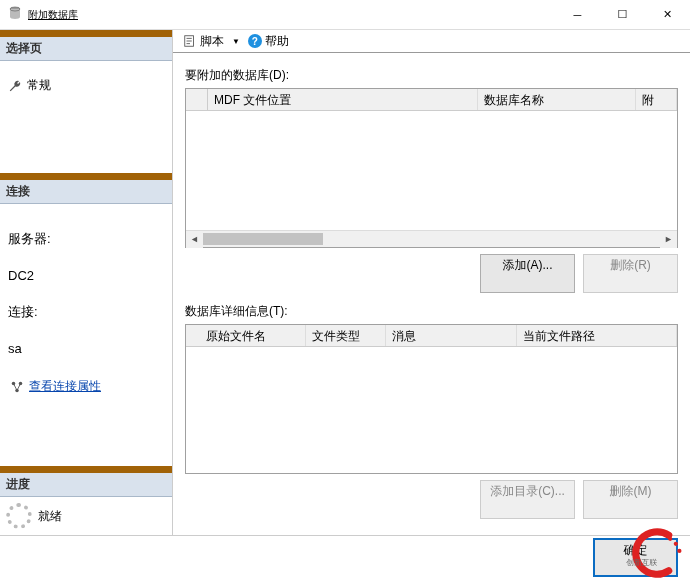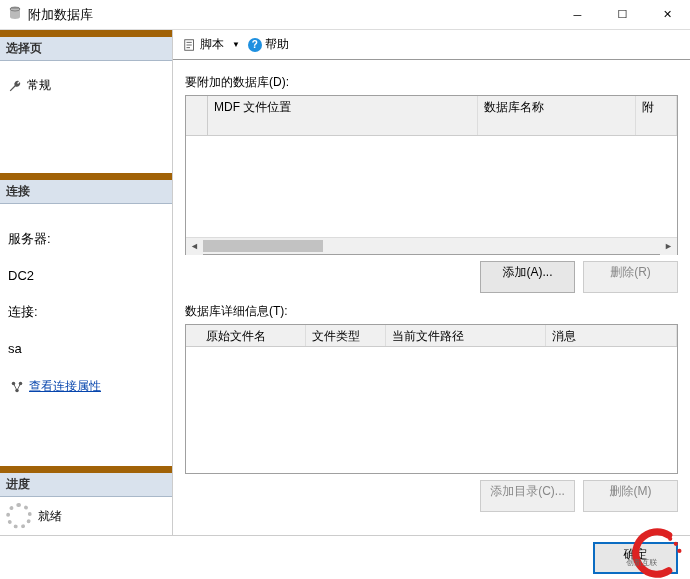--- a/index.html
+++ b/index.html
@@ -1,50 +1,50 @@
 <!DOCTYPE html>
 <html><head>
 <meta charset="utf-8">
 <style>
 * { box-sizing: border-box; margin: 0; padding: 0; }
 body { font-family: "Microsoft YaHei", "SimSun", Tahoma, sans-serif; font-size: 12px; color: #000; background: #fff; width: 690px; height: 579px; overflow: hidden; }
 .titlebar { height: 30px; display: flex; align-items: center; padding-left: 8px; border-bottom: 1px solid #ddd; background:#fff; }
 .titlebar .icon { margin-right: 6px; }
-.titlebar .title { flex: 1; font-size: 13px; }
+.titlebar .title { flex: 1; font-size: 10px; text-decoration: underline; }
 .winbtn { width: 45px; height: 29px; display:flex; align-items:center; justify-content:center; font-family: "Segoe UI Symbol", sans-serif; font-size:11px; }
 .body { display: flex; height: 505px; }
 .sidebar { width: 173px; background: #fff; display:flex; flex-direction:column; border-right:1px solid #ccc; }
 .panel-head { background: #d9e2ed; border-top:7px solid #a16207; border-bottom:1px solid #a9b8c9; padding: 3px 6px; font-weight:bold; font-size:12px; color:#333; }
 .panel-body { padding: 14px 6px; }
 .side-item { display:flex; align-items:center; gap:5px; padding:2px 2px; }
 .wrenchsvg { width:14px; height:14px; }
 .spacer { flex: 1; }
 .link { color: #0645ad; text-decoration: underline; cursor:pointer; }
 .connsvg { width:14px; height:14px; }
 .progress-circle { display:inline-block; width:26px; height:26px; border:4px dotted #bbb; border-radius:50%; vertical-align:middle; margin-right:6px;}
 .main { flex:1; display:flex; flex-direction:column; position:relative; }
 .toolbar { height: 30px; display:flex; align-items:center; gap:4px; padding:0 6px; border-bottom:1px solid #999; }
 .toolbtn { display:flex; align-items:center; gap:3px; padding:2px 4px; }
 .caret { font-size:8px; }
 .help-icon { display:inline-flex; width:14px; height:14px; border-radius:50%; background:#1e90e0; color:#fff; font-size:10px; font-weight:bold; align-items:center; justify-content:center; }
 .content { padding: 14px 12px 6px 12px; flex:1; display:flex; flex-direction:column; }
 .sect-label { margin-bottom:4px; }
 .grid-box { border:1px solid #a0a0a0; background:#fff; height:160px; position:relative; }
-.grid-head { display:flex; background:#f0f0f0; border-bottom:1px solid #ccc; height:40px; font-size:12px; }
+.grid-head { display:flex; background:#f0f0f0; border-bottom:1px solid #ccc; height:22px; font-size:12px; }
 .rowhdr { width:22px; border-right:1px solid #ccc; background:#f0f0f0;}
 .col { border-right:1px solid #ddd; padding:3px 6px; overflow:hidden; white-space:nowrap; }
 .col1 { width:270px; }
 .col2 { width:158px; }
 .col3 { flex:1; }
 .hscroll { position:absolute; bottom:0; left:0; right:0; height:17px; background:#f0f0f0; border-top:1px solid #dcdcdc; display:flex; align-items:center; }
 .harrow { width:17px; height:17px; background:#f0f0f0; display:flex; align-items:center; justify-content:center; font-size:9px; color:#555;}
 .htrack { flex:1; position:relative; height:17px; }
 .hthumb { position:absolute; left:0; top:2px; height:12px; width:120px; background:#c2c2c2; }
 .btn-row { display:flex; justify-content:flex-end; gap:8px; margin-top:6px; margin-bottom:10px;}
-.btn { min-width:95px; height:32px; border:1px solid #adadad; background:#e7e7e7; font-size:12px; padding:0 6px; text-align:center; line-height:20px;}
+.btn { min-width:95px; height:39px; border:1px solid #adadad; background:#e7e7e7; font-size:12px; padding:0 6px; text-align:center; line-height:20px;}
 .btn.disabled { color:#888; background:#efefef; border-color:#ccc; }
 .grid-box2 { border:1px solid #a0a0a0; background:#fff; height:150px; }
 .grid-head2 { display:flex; background:#f0f0f0; border-bottom:1px solid #ccc; height:22px; font-size:12px; }
 .d1 { width:120px;padding-left:20px;} .d2{ width:80px;} .d3{ width:160px;} .d4{flex:1;}
 .footer { height:44px; border-top:1px solid #ccc; display:flex; align-items:center; justify-content:flex-end; padding:0 12px; gap:8px; position:relative; background:#fff;}
 .btn.primary { border: 2px solid #0b6cc2; background:#e7e7e7; }
 .watermark { position:absolute; right:0; bottom:0; width:85px; height:52px; pointer-events:none; }
 .watermark svg { width:100%; height:100%; }
 .kv { font-size:13px; margin:20px 0; }
 .conn-section .panel-body { padding:6px 8px; }
@@ -147,22 +147,22 @@
         <div class="btn disabled">删除(R)</div>
       </div>
 
       <div class="sect-label">
         <span>数据库详细信息(T):</span>
       </div>
       <div class="grid-box2">
         <div class="grid-head2">
           <div class="col d1">原始文件名</div>
           <div class="col d2">文件类型</div>
+          <div class="col d4">消息</div>
           <div class="col d3">当前文件路径</div>
-          <div class="col d4">消息</div>
         </div>
       </div>
       <div class="btn-row">
         <div class="btn disabled">添加目录(C)...</div>
         <div class="btn disabled">删除(M)</div>
       </div>
     </div>
   </div>
 </div>
 

